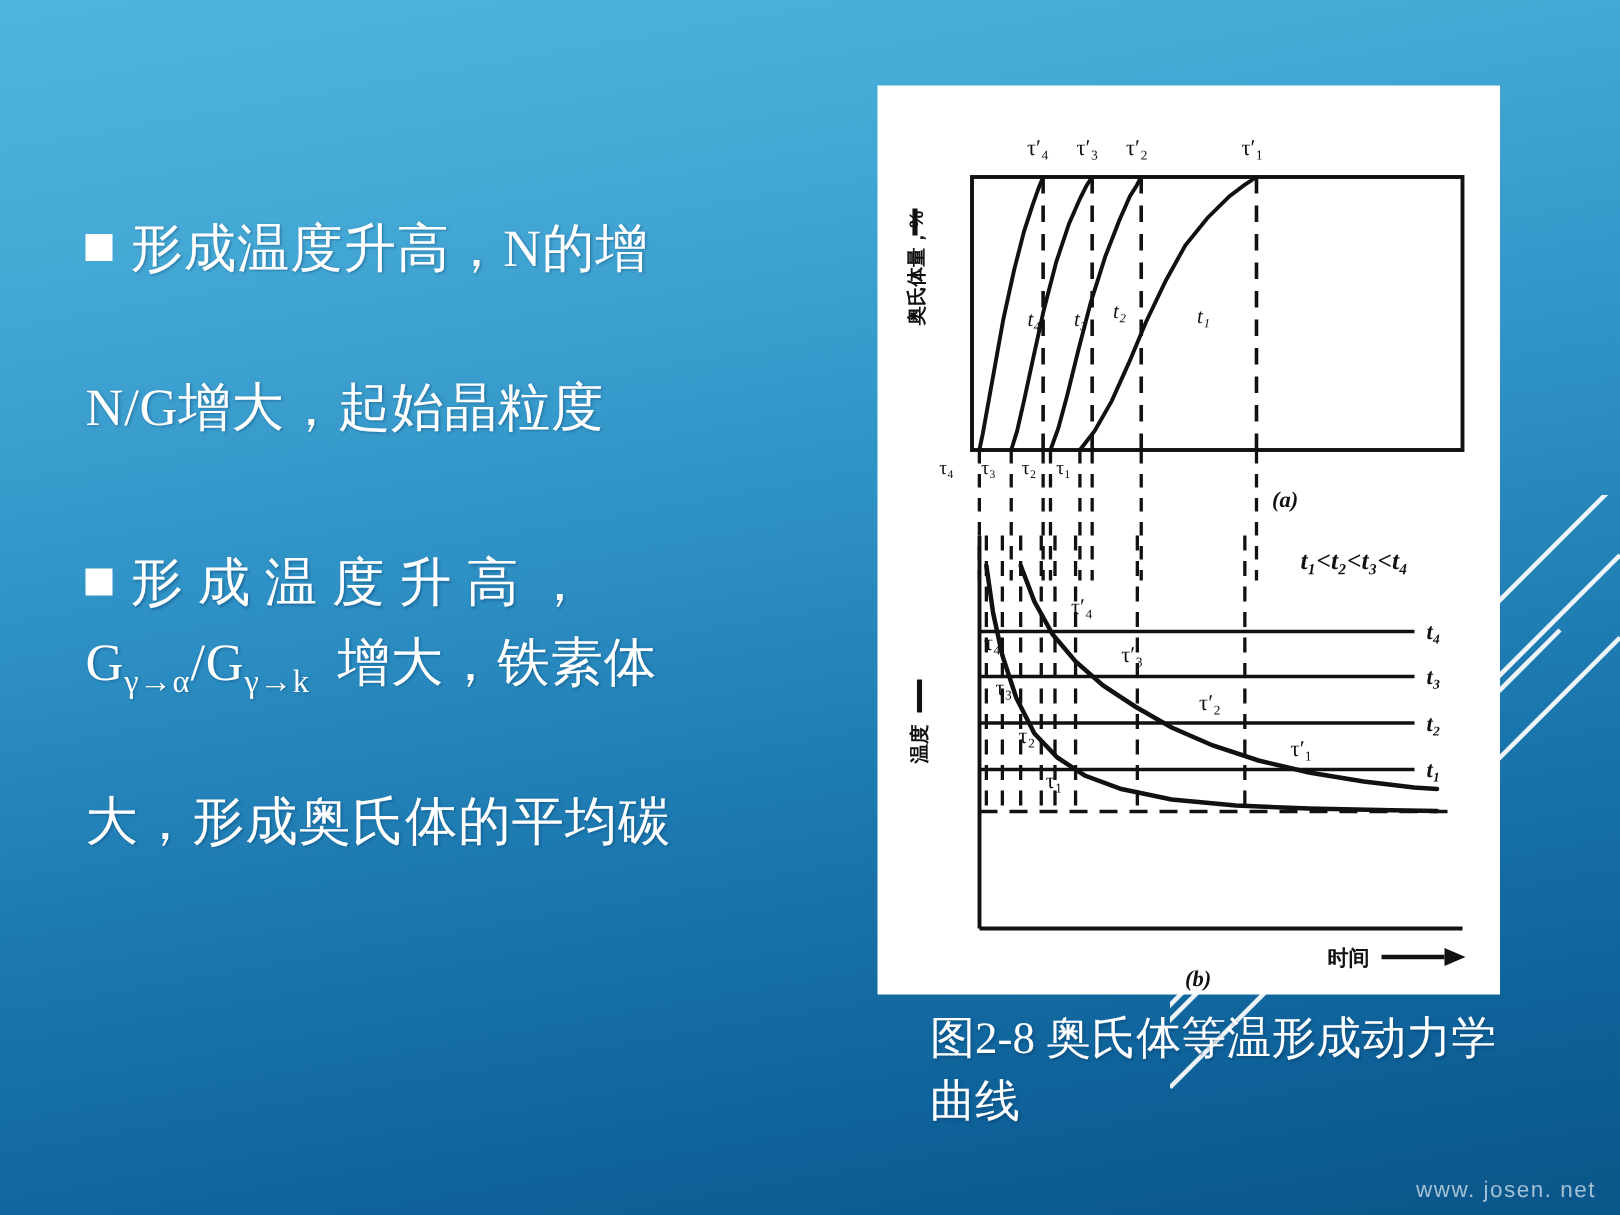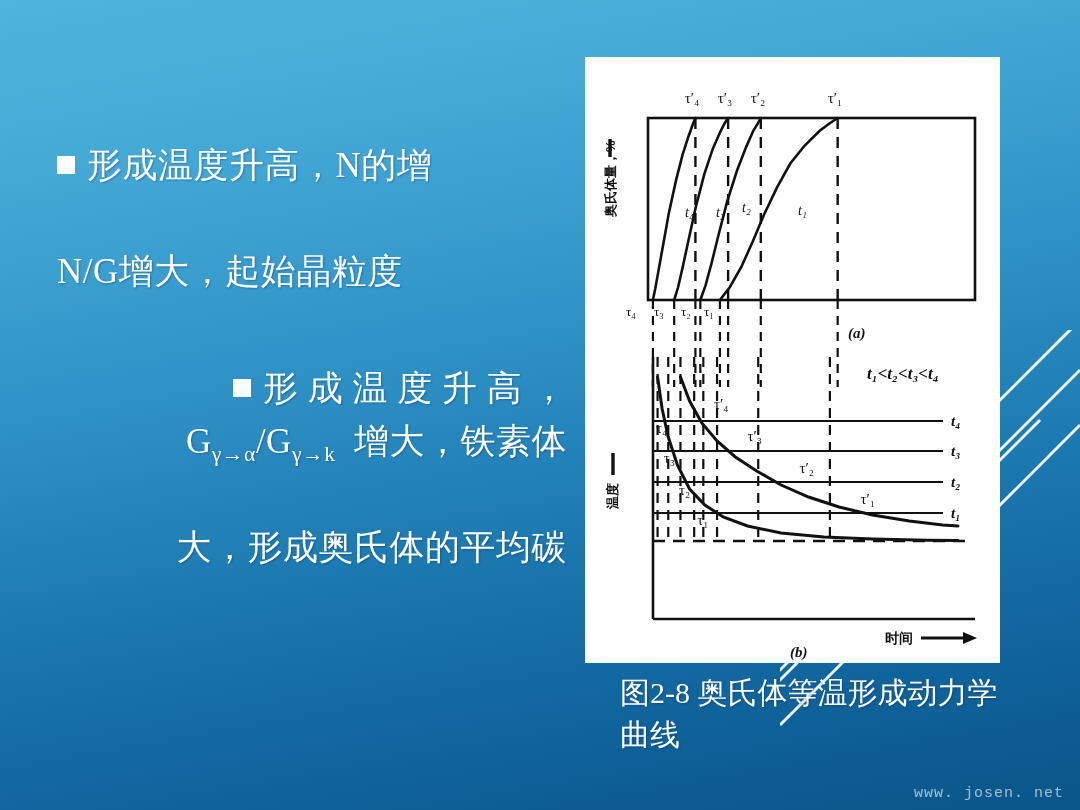--- a/index.html
+++ b/index.html
@@ -17,21 +17,21 @@
   
   .text-col{position:absolute;left:57px;top:120px;width:510px;margin-top:19px;}
   .bullet-para{
     color:#ffffff;
     font-size:35px;
     line-height:53px;
     letter-spacing:0.5px;
     text-shadow:1px 1px 2px rgba(0,40,80,.35);
     margin:0 0 0 0;
   }
-  .bullet-para.second{margin-top:64px;text-align:right;}
+  .bullet-para.second{margin-top:64px;}
   .bullet-mark{
     display:inline-block;width:18px;height:18px;background:#ffffff;
     vertical-align:middle;margin-right:12px;position:relative;top:-4px;
   }
   .sub{font-size:0.62em;vertical-align:sub;line-height:0;}
 
   
   .figure-panel{
     position:absolute;left:585px;top:57px;width:415px;height:606px;
     background:#ffffff;
@@ -42,21 +42,21 @@
   .caption{
     position:absolute;left:620px;top:672px;width:400px;
     color:#ffffff;font-size:30px;line-height:42px;
     text-shadow:1px 1px 2px rgba(0,40,80,.35);
   }
 
   
   .watermark{
     position:absolute;right:16px;bottom:8px;
     color:rgba(255,255,255,.62);
-    font-family:Liberation Mono, monospace;
+    font-family:Liberation Sans, sans-serif;
     font-size:15px;letter-spacing:1px;
   }
 </style>
 </head>
 <body>
 
 <div class="deco-lines">
   <svg width="300" height="480" viewBox="0 0 300 480">
     <g stroke="#ffffff" stroke-width="3" fill="none" opacity="0.92">
       <line x1="-40" y1="330" x2="300" y2="-10"></line>

